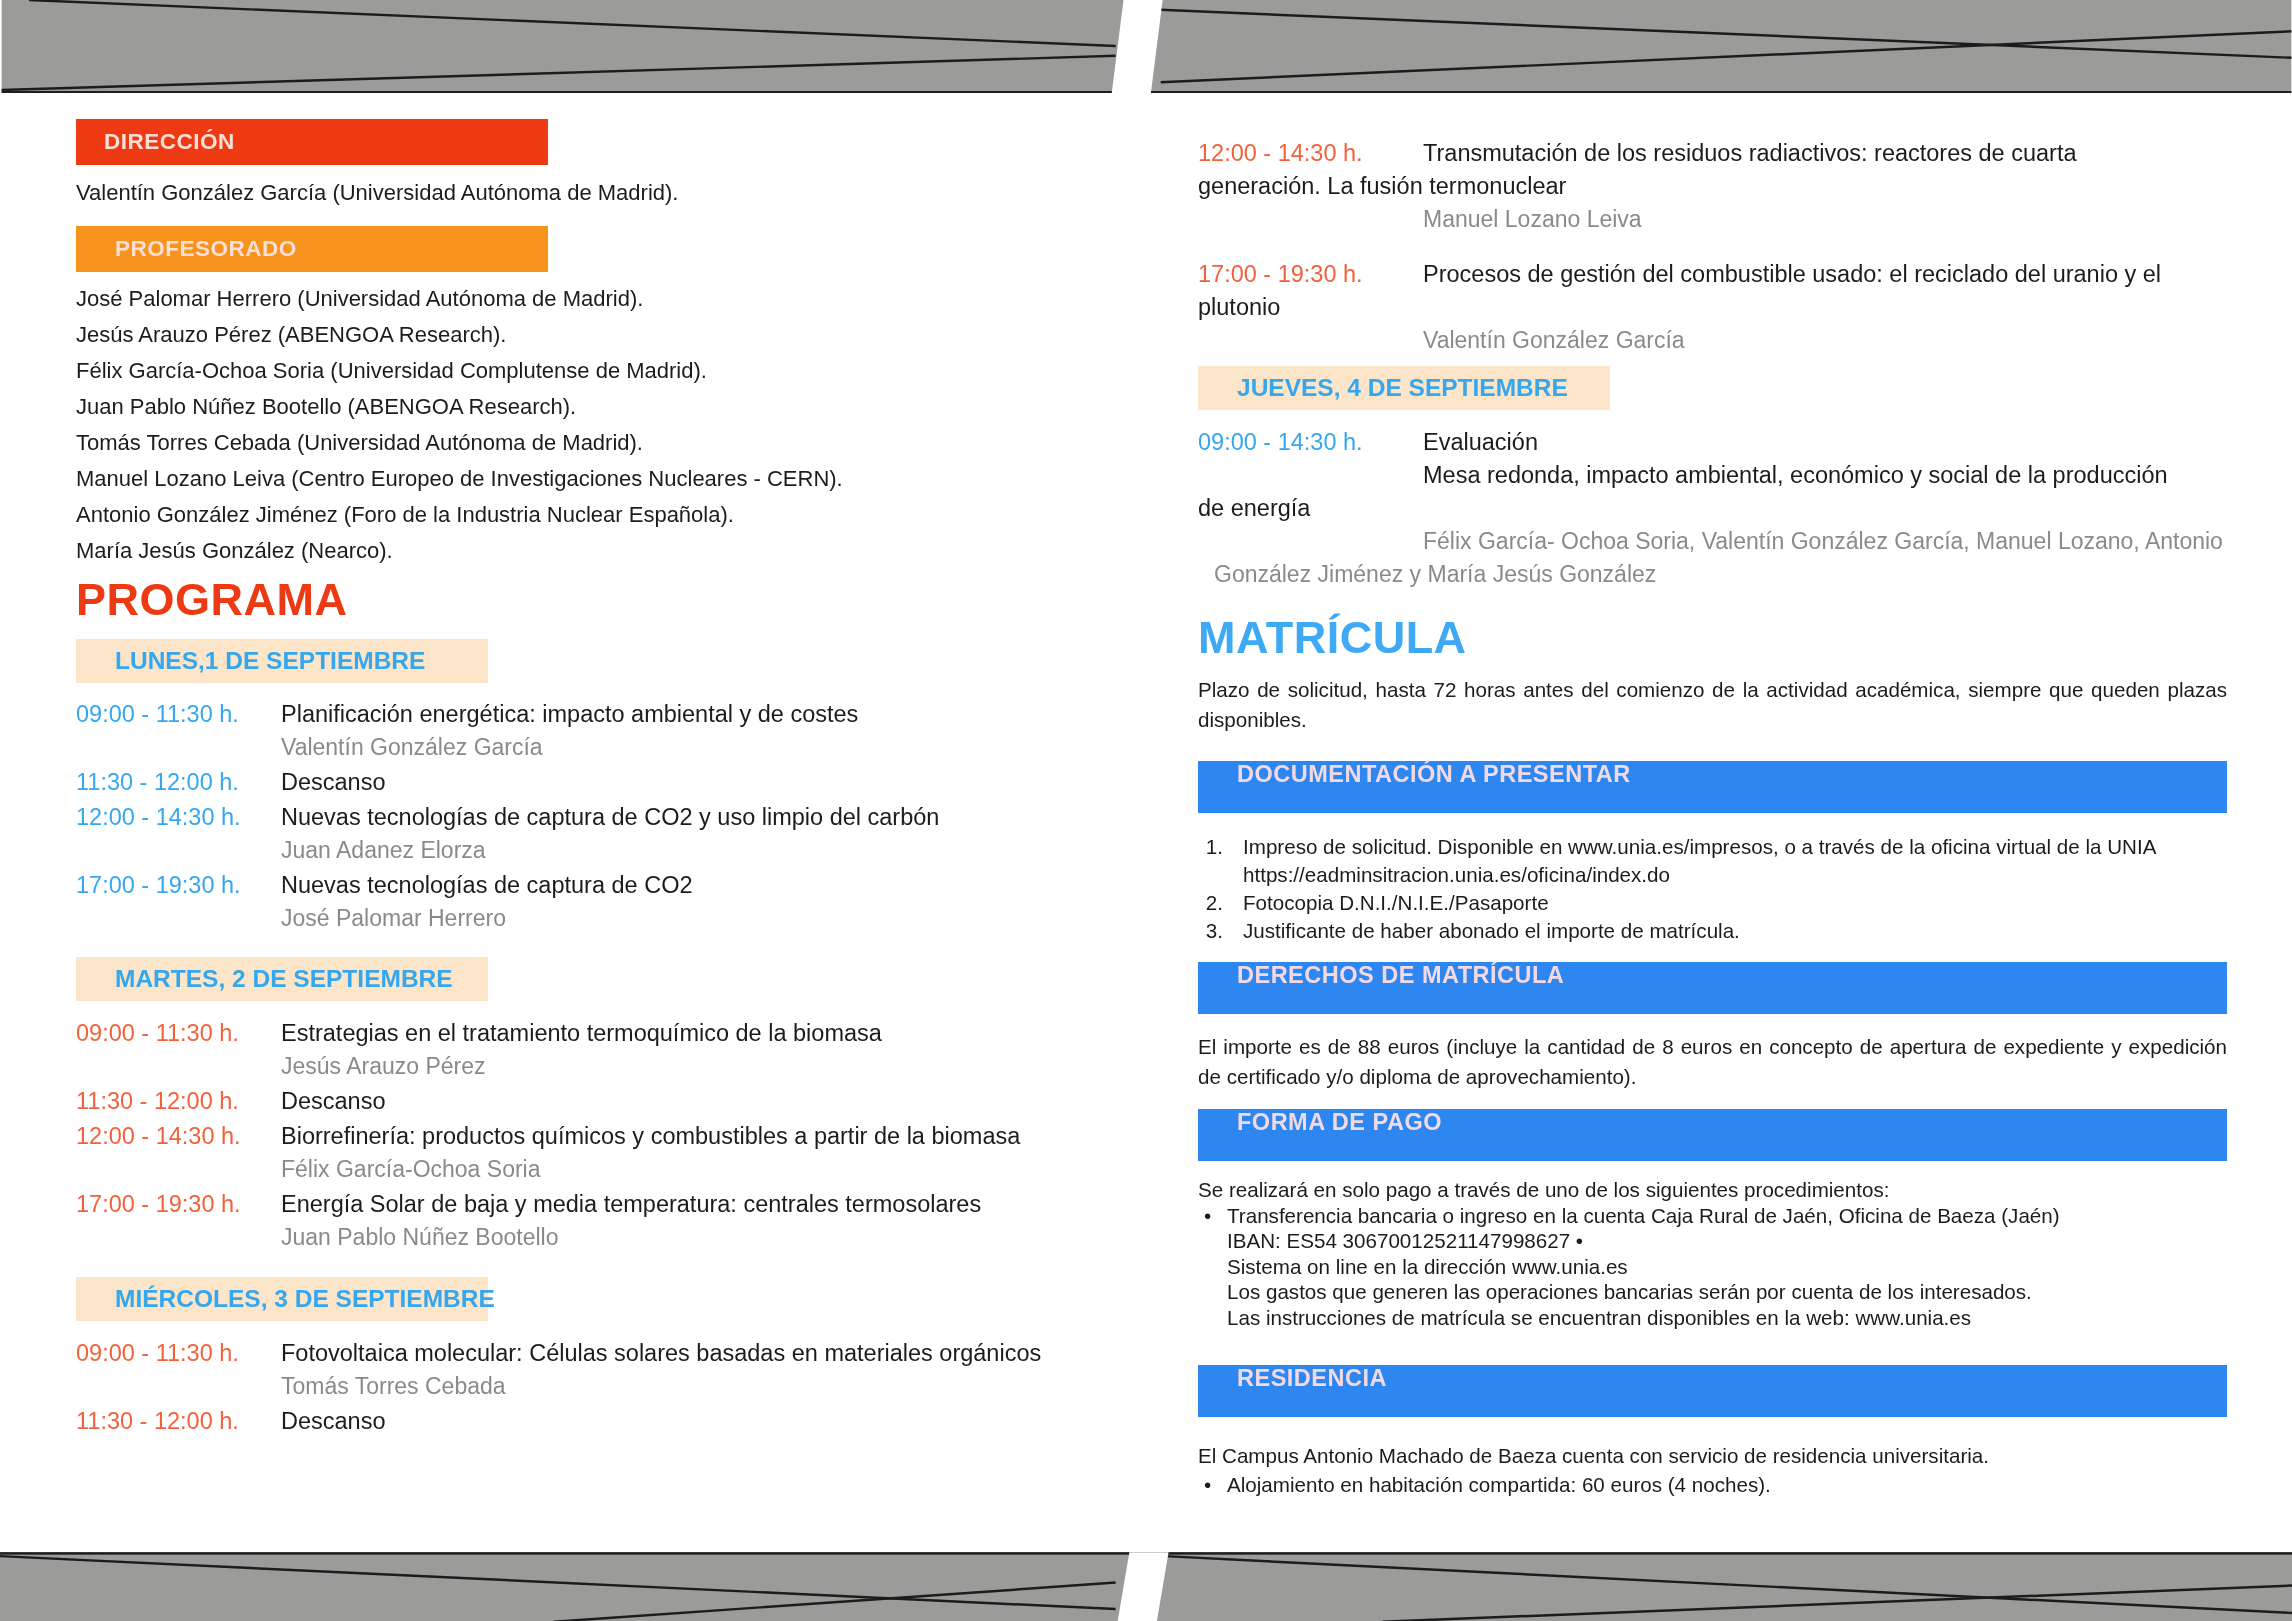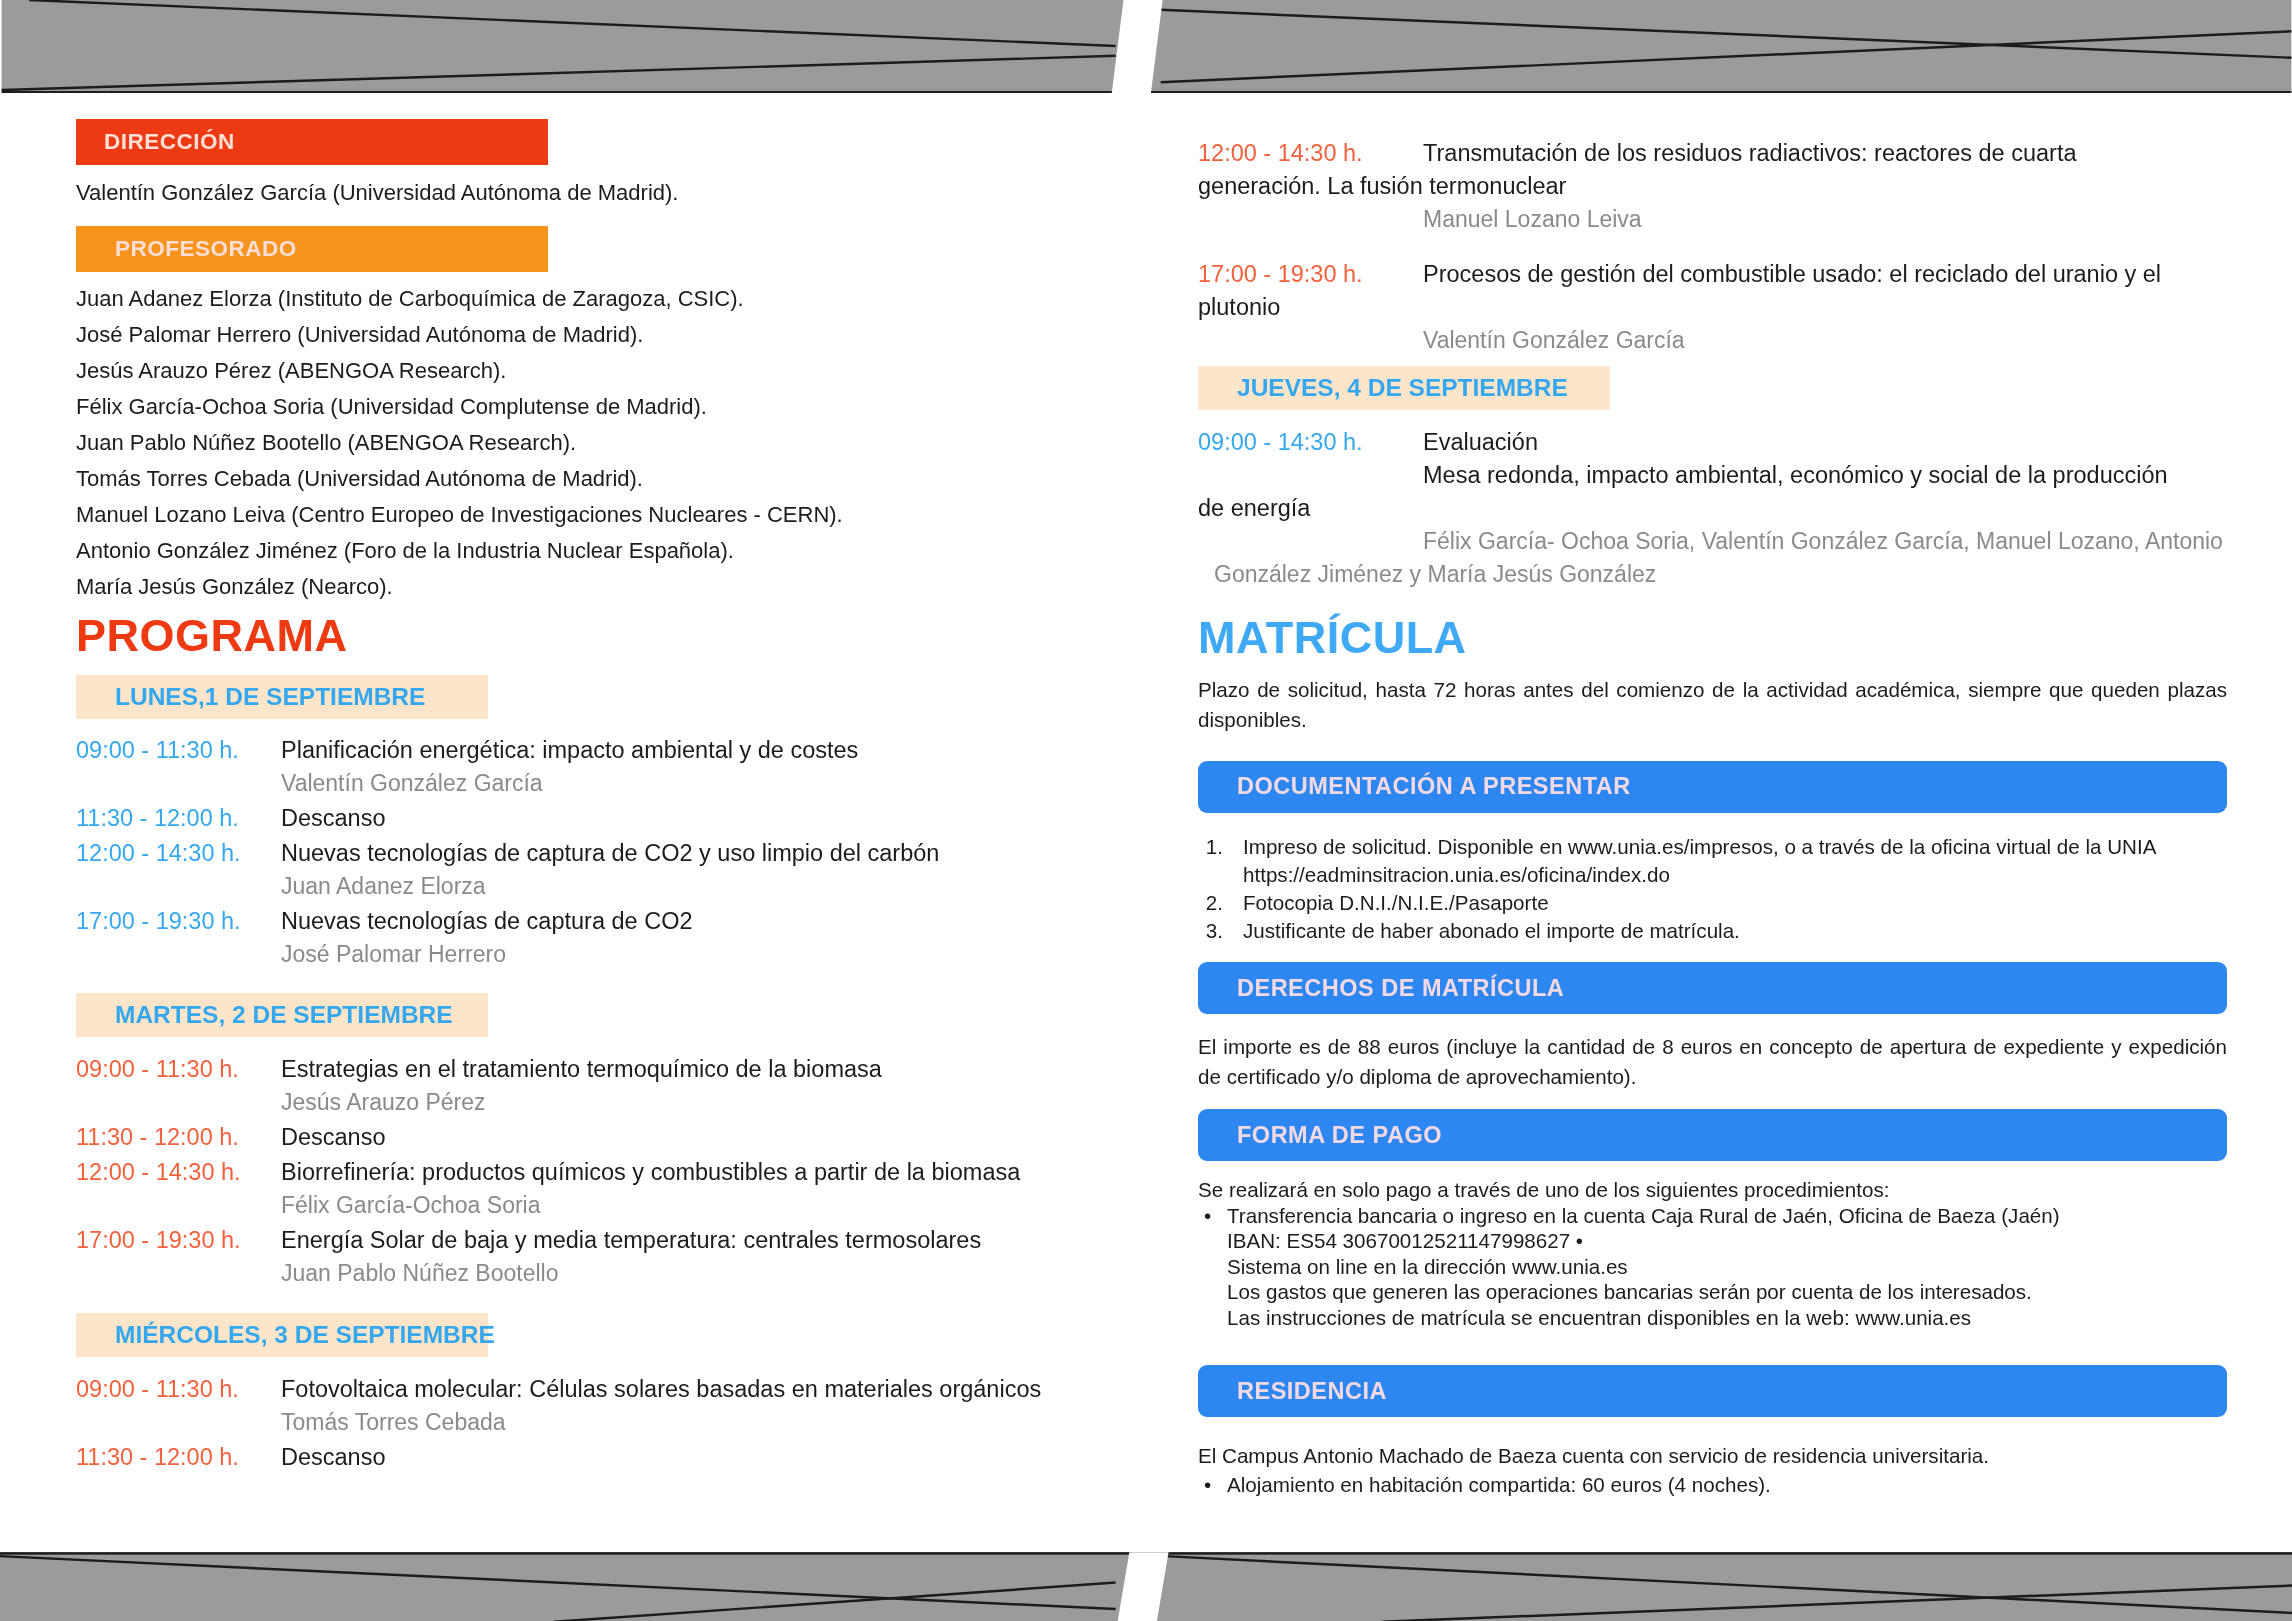--- a/index.html
+++ b/index.html
@@ -60,23 +60,23 @@
   .right-page .speaker{margin-left:225px;}
   .speaker.full{margin-left:16px;}
   .entry.rfirst{margin-top:44px;}
   .entry.rsecond{margin-top:21.6px;}
   .entry.rjv{margin-top:15.7px;}
 
   
   .jtext{font-size:20.6px;line-height:30px;text-align:justify;}
   .intro{margin-top:11.8px;}
   .der{margin-top:17.6px;}
-  .bluebar{width:1029px;height:52px;background:var(--blue-bar);display:flex;align-items:center;
+  .bluebar{width:1029px;height:52px;background:var(--blue-bar);display:flex;align-items:flex-start;
            padding-left:39px;color:var(--bluebar-text);font-size:23.5px;font-weight:600;letter-spacing:0.5px;
-           white-space:nowrap;margin-top:17.6px;border-radius:9px;}
+           white-space:nowrap;margin-top:17.6px;}
   .bluebar.doc{margin-top:25.5px;}
   .bluebar.res{margin-top:35px;}
 
   .doclist{margin-top:19.6px;}
   .docitem{position:relative;padding-left:45px;font-size:20.6px;line-height:28px;}
   .docnum{position:absolute;left:7.8px;}
   .docline{white-space:nowrap;}
 
   .formalines{margin-top:15.7px;font-size:20.6px;line-height:25.5px;}
   .fl{white-space:nowrap;}
@@ -115,21 +115,20 @@
 
     <div class="cbar red">
       <span>DIRECCIÓN</span>
     </div>
     <div class="dname">Valentín González García (Universidad Autónoma de Madrid).</div>
 
     <div class="cbar orange">
       <span>PROFESORADO</span>
     </div>
     <div class="prof-list">
-      <div class="prof">Juan Adanez Elorza (Instituto de Carboquímica de Zaragoza, CSIC).</div>
       <div class="prof">José Palomar Herrero (Universidad Autónoma de Madrid).</div>
       <div class="prof">Jesús Arauzo Pérez (ABENGOA Research).</div>
       <div class="prof">Félix García-Ochoa Soria (Universidad Complutense de Madrid).</div>
       <div class="prof">Juan Pablo Núñez Bootello (ABENGOA Research).</div>
       <div class="prof">Tomás Torres Cebada (Universidad Autónoma de Madrid).</div>
       <div class="prof">Manuel Lozano Leiva (Centro Europeo de Investigaciones Nucleares - CERN).</div>
       <div class="prof">Antonio González Jiménez (Foro de la Industria Nuclear Española).</div>
       <div class="prof">María Jesús González (Nearco).</div>
     </div>
 

